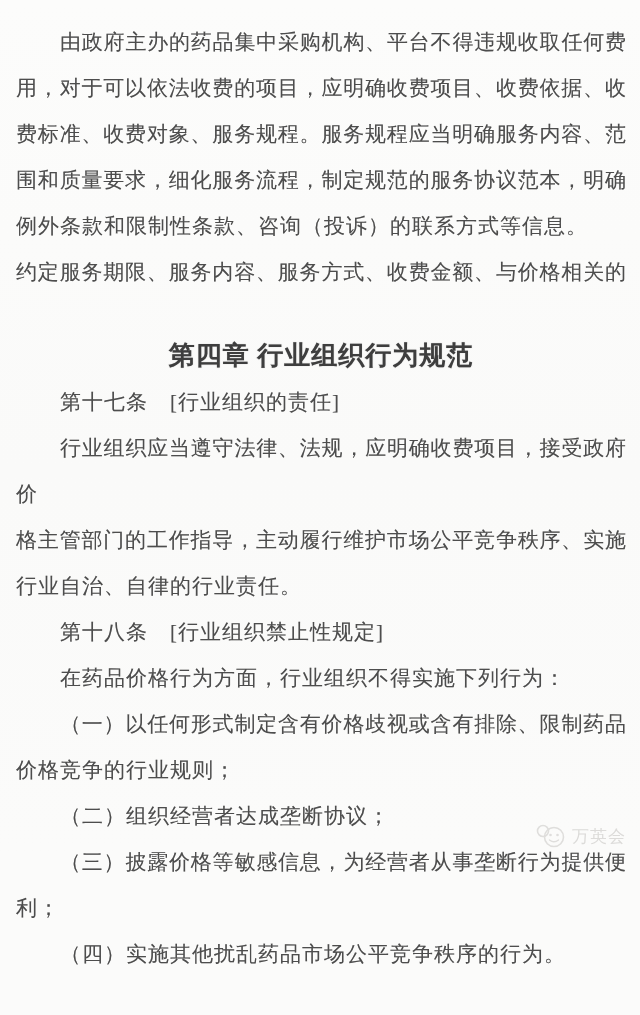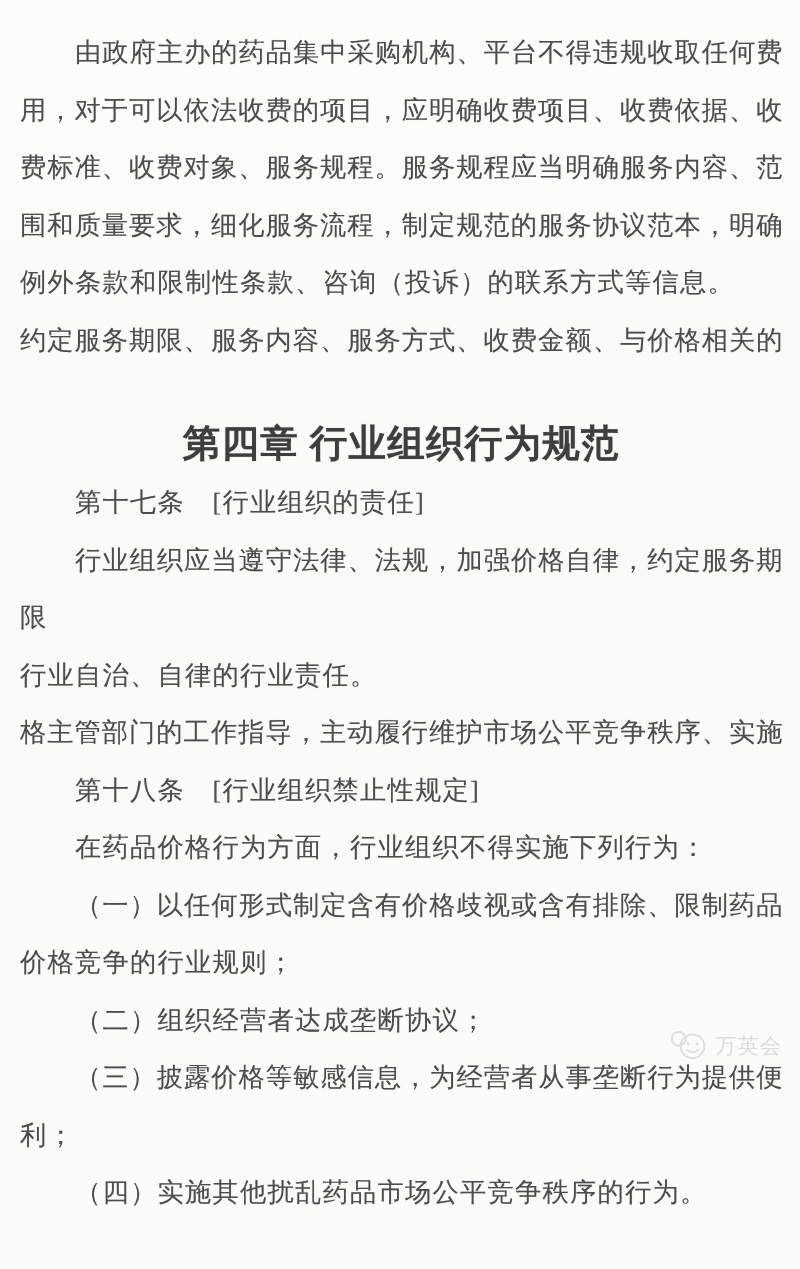--- a/index.html
+++ b/index.html
@@ -40,21 +40,21 @@
   }
   .line.first {
     text-indent: 44px;
   }
   .line.chapter {
     margin-top: 38px;
     text-align: center;
     text-align-last: center;
     text-indent: 0;
     font-weight: bold;
-    font-size: 30px;
+    font-size: 26px;
     letter-spacing: 1px;
     color: #3e3e3e;
     text-shadow: 0 0 0.8px rgba(62,62,62,0.5);
   }
   .watermark {
     position: absolute;
     right: 14px;
     bottom: 6px;
     display: flex;
     align-items: center;
@@ -77,23 +77,23 @@
 
   <div class="doc" id="doc">
       <div class="line first fill">由政府主办的药品集中采购机构、平台不得违规收取任何费</div>
       <div class="line cont fill">用，对于可以依法收费的项目，应明确收费项目、收费依据、收</div>
       <div class="line cont fill">费标准、收费对象、服务规程。服务规程应当明确服务内容、范</div>
       <div class="line cont fill">围和质量要求，细化服务流程，制定规范的服务协议范本，明确</div>
       <div class="line cont">例外条款和限制性条款、咨询（投诉）的联系方式等信息。</div>
       <div class="line cont fill">约定服务期限、服务内容、服务方式、收费金额、与价格相关的</div>
       <div class="line chapter">第四章 行业组织行为规范</div>
       <div class="line first">第十七条　[行业组织的责任]</div>
-      <div class="line first fill">行业组织应当遵守法律、法规，加强价格自律，约定服务期限</div>
+      <div class="line first fill">行业组织应当遵守法律、法规，应明确收费项目，接受政府价</div>
+      <div class="line cont fill">格主管部门的工作指导，主动履行维护市场公平竞争秩序、实施</div>
       <div class="line cont">行业自治、自律的行业责任。</div>
-      <div class="line cont fill">格主管部门的工作指导，主动履行维护市场公平竞争秩序、实施</div>
       <div class="line first">第十八条　[行业组织禁止性规定]</div>
       <div class="line first">在药品价格行为方面，行业组织不得实施下列行为：</div>
       <div class="line first fill">（一）以任何形式制定含有价格歧视或含有排除、限制药品</div>
       <div class="line cont">价格竞争的行业规则；</div>
       <div class="line first">（二）组织经营者达成垄断协议；</div>
       <div class="line first fill">（三）披露价格等敏感信息，为经营者从事垄断行为提供便</div>
       <div class="line cont">利；</div>
       <div class="line first">（四）实施其他扰乱药品市场公平竞争秩序的行为。</div>
       <div class="line chapter">第五章 接受政府价</div>
     </div>

